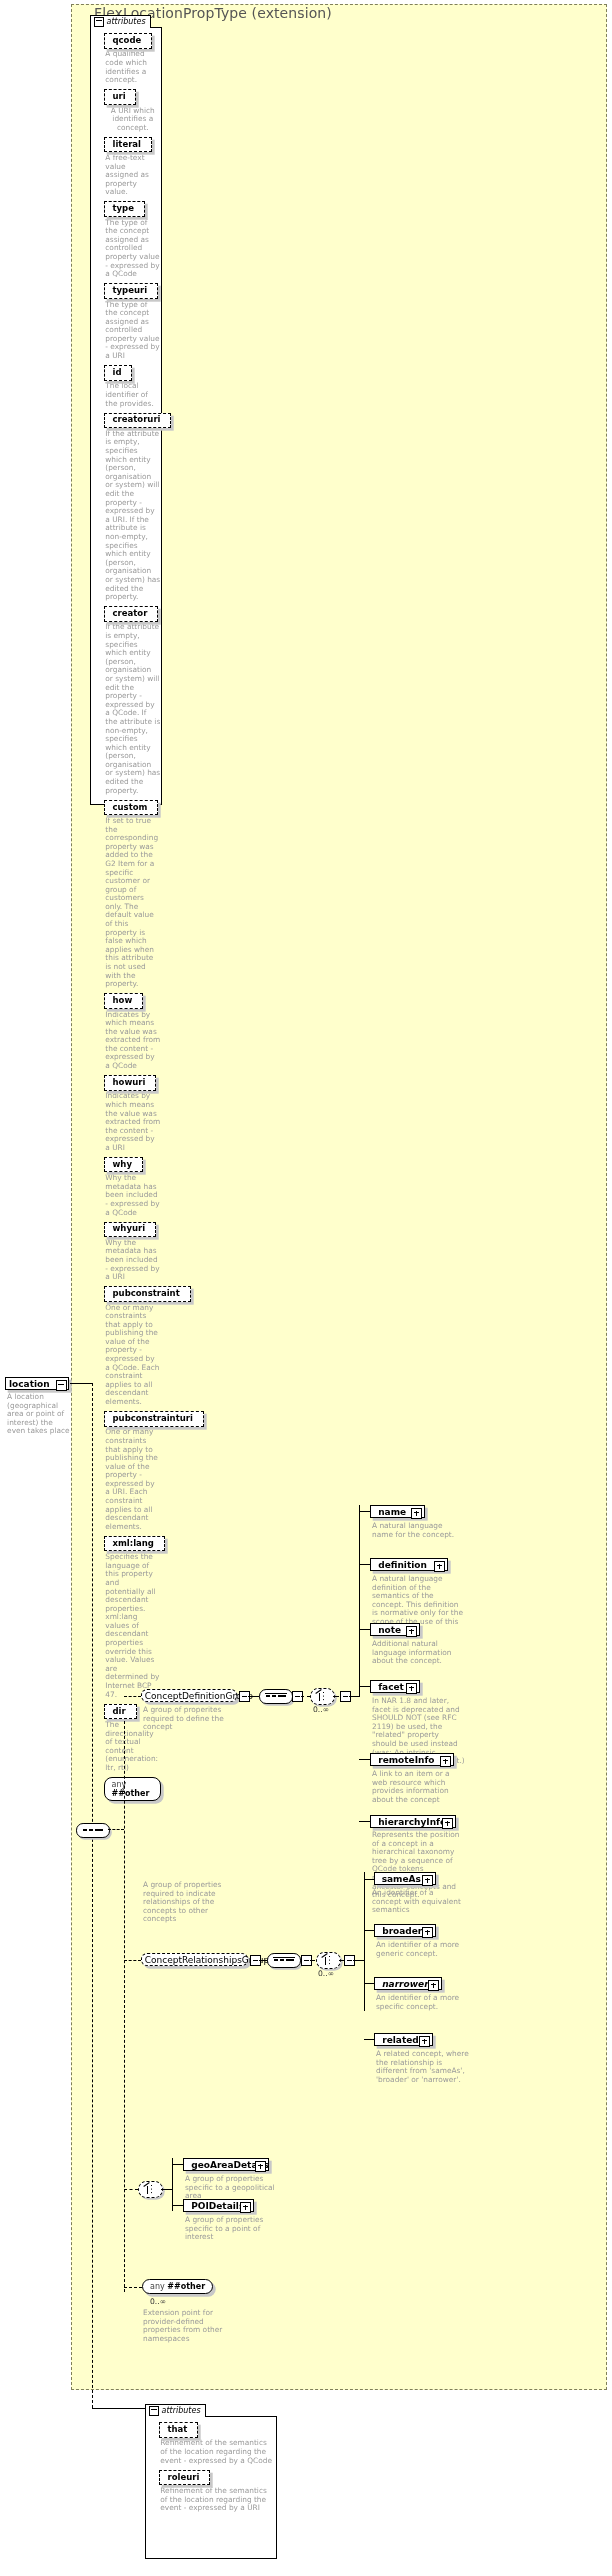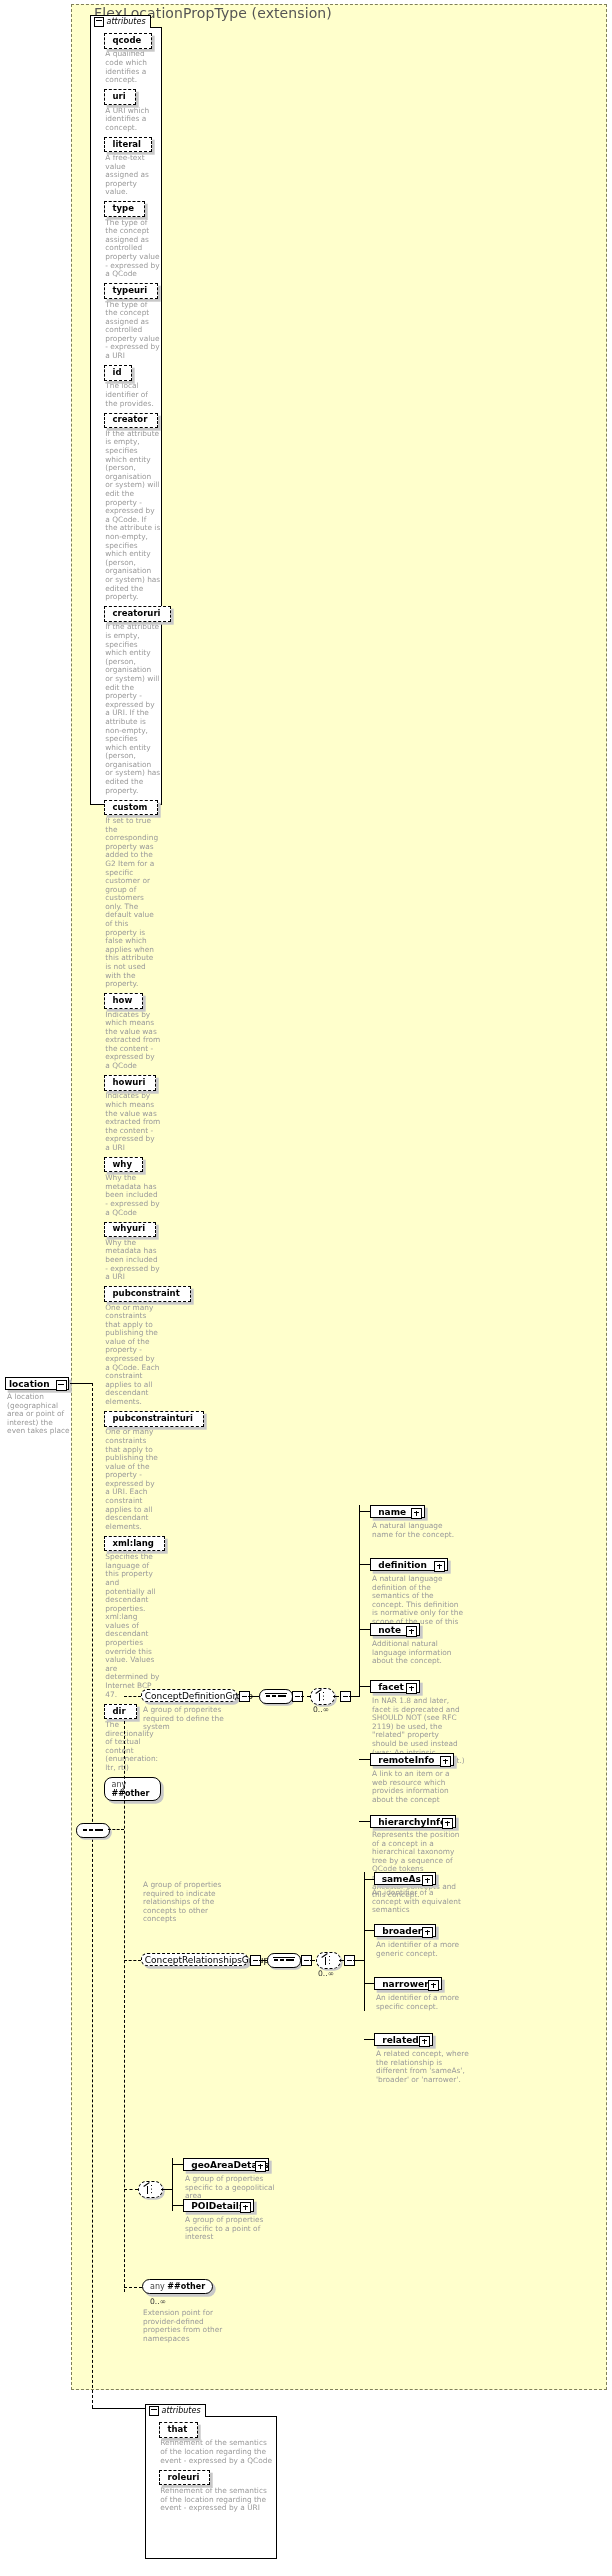--- a/index.html
+++ b/index.html
@@ -113,27 +113,27 @@
 <div class="abs" id="ext-container"></div>
 <div class="abs" id="ext-title">FlexLocationPropType (extension)</div>
 
 <div class="abs attr-panel" id="attrs-main" style="left:90px;top:27px;width:72px;height:778px;padding:5.3px 0 5.3px 0;">
   <div class="attr-tab">
     <span class="boxicon"></span>
     <span class="attr-tab-label">attributes</span>
   </div>
   <div id="attr-list">
       <div class="attr-item"><div class="attr-box">qcode</div><div class="attr-desc" style="width: 55px;">A qualified code which identifies a concept.</div></div>
-      <div class="attr-item"><div class="attr-box">uri</div><div class="attr-desc" style="width: 55px;">A URI which identifies a concept.</div></div>
+      <div class="attr-item"><div class="attr-box">uri</div><div class="attr-desc" style="width: 55px; text-align: center;">A URI which identifies a concept.</div></div>
       <div class="attr-item"><div class="attr-box">literal</div><div class="attr-desc" style="width: 55px;">A free-text value assigned as property value.</div></div>
       <div class="attr-item"><div class="attr-box">type</div><div class="attr-desc" style="width: 55px;">The type of the concept assigned as controlled property value - expressed by a QCode</div></div>
       <div class="attr-item"><div class="attr-box">typeuri</div><div class="attr-desc" style="width: 55px;">The type of the concept assigned as controlled property value - expressed by a URI</div></div>
       <div class="attr-item"><div class="attr-box">id</div><div class="attr-desc" style="width: 55px;">The local identifier of the provides.</div></div>
+      <div class="attr-item"><div class="attr-box">creatoruri</div><div class="attr-desc" style="width: 55px;">If the attribute is empty, specifies which entity (person, organisation or system) will edit the property - expressed by a URI. If the attribute is non-empty, specifies which entity (person, organisation or system) has edited the property.</div></div>
       <div class="attr-item"><div class="attr-box">creator</div><div class="attr-desc" style="width: 55px;">If the attribute is empty, specifies which entity (person, organisation or system) will edit the property - expressed by a QCode. If the attribute is non-empty, specifies which entity (person, organisation or system) has edited the property.</div></div>
-      <div class="attr-item"><div class="attr-box">creatoruri</div><div class="attr-desc" style="width: 55px;">If the attribute is empty, specifies which entity (person, organisation or system) will edit the property - expressed by a URI. If the attribute is non-empty, specifies which entity (person, organisation or system) has edited the property.</div></div>
       <div class="attr-item"><div class="attr-box">custom</div><div class="attr-desc" style="width: 55px;">If set to true the corresponding property was added to the G2 Item for a specific customer or group of customers only. The default value of this property is false which applies when this attribute is not used with the property.</div></div>
       <div class="attr-item"><div class="attr-box">how</div><div class="attr-desc" style="width: 55px;">Indicates by which means the value was extracted from the content - expressed by a QCode</div></div>
       <div class="attr-item"><div class="attr-box">howuri</div><div class="attr-desc" style="width: 55px;">Indicates by which means the value was extracted from the content - expressed by a URI</div></div>
       <div class="attr-item"><div class="attr-box">why</div><div class="attr-desc" style="width: 55px;">Why the metadata has been included - expressed by a QCode</div></div>
       <div class="attr-item"><div class="attr-box">whyuri</div><div class="attr-desc" style="width: 55px;">Why the metadata has been included - expressed by a URI</div></div>
       <div class="attr-item"><div class="attr-box">pubconstraint</div><div class="attr-desc" style="width: 55px;">One or many constraints that apply to publishing the value of the property - expressed by a QCode. Each constraint applies to all descendant elements.</div></div>
       <div class="attr-item"><div class="attr-box">pubconstrainturi</div><div class="attr-desc" style="width: 55px;">One or many constraints that apply to publishing the value of the property - expressed by a URI. Each constraint applies to all descendant elements.</div></div>
       <div class="attr-item"><div class="attr-box">xml:lang</div><div class="attr-desc" style="width: 55px;">Specifies the language of this property and potentially all descendant properties. xml:lang values of descendant properties override this value. Values are determined by Internet BCP 47.</div></div>
       <div class="attr-item"><div class="attr-box">dir</div><div class="attr-desc" style="width: 55px;">The directionality of textual content (enumeration: ltr, rtl)</div></div>
     </div>
@@ -155,21 +155,21 @@
 
 <div class="seq-sym" style="left:76px;top:1823px;"></div>
 <div class="vline dash" style="left:124px;top:1721px;height:571px;"></div>
 <div class="hline dash" style="left:108px;top:1829px;width:16px;"></div>
 
 <div class="hline dash" style="left:124px;top:1696px;width:17px;"></div>
 <div class="node dashed" style="left:141px;top:1689px;width:96px;">
   <span>ConceptDefinitionGroup</span>
 </div>
 <div class="toggle" style="left:239px;top:1691px;"></div>
-<div class="node-desc" style="left:143px;top:1706px;width:89px;">A group of properites required to define the system</div>
+<div class="node-desc" style="left:143px;top:1706px;width:89px;">A group of properites required to define the concept</div>
 <div class="hline" style="left:248px;top:1696px;width:10.7px;"></div>
 <div class="seq-sym line" style="left:259px;top:1689px;"></div>
 <div class="toggle" style="left:292px;top:1691px;"></div>
 <div class="hline dash" style="left:301px;top:1696px;width:9px;"></div>
 <div class="choice-sym" style="left:310px;top:1688px;">
   <span class="slash"></span>
   <span class="bar"></span>
   <span class="dots"></span>
 </div>
 <div class="card" style="left:313px;top:1705px;">0..∞</div>
@@ -244,21 +244,21 @@
     </div>
     <div class="node-desc" style="left: 372px; top: 1889px; width: 93px;">An identifier of a concept with equivalent semantics</div>
     <div class="hline" style="left: 364px; top: 1930px; width: 10.7px;"></div>
     <div class="node" style="left: 374px; top: 1924px; width: 62px;">
       <span style="margin-left: 4.5px;">broader</span>
       <span class="toggle plus" style="position: absolute; right: 1.8px; top: 1.8px;"></span>
     </div>
     <div class="node-desc" style="left: 376px; top: 1941px; width: 93px;">An identifier of a more generic concept.</div>
     <div class="hline" style="left: 364px; top: 1983px; width: 10.7px;"></div>
     <div class="node" style="left: 374px; top: 1977px; width: 68px;">
-      <span style="margin-left: 4.5px;">narrower</span>
+      <span style="margin-left: 4.5px; font-style: italic;">narrower</span>
       <span class="toggle plus" style="position: absolute; right: 1.8px; top: 1.8px;"></span>
     </div>
     <div class="node-desc" style="left: 376px; top: 1994px; width: 93px;">An identifier of a more specific concept.</div>
     <div class="hline" style="left: 364px; top: 2039px; width: 10.7px;"></div>
     <div class="node" style="left: 374px; top: 2033px; width: 59px;">
       <span style="margin-left: 4.5px;">related</span>
       <span class="toggle plus" style="position: absolute; right: 1.8px; top: 1.8px;"></span>
     </div>
     <div class="node-desc" style="left: 376px; top: 2050px; width: 93px;">A related concept, where the relationship is different from 'sameAs', 'broader' or 'narrower'.</div>
   </div>

